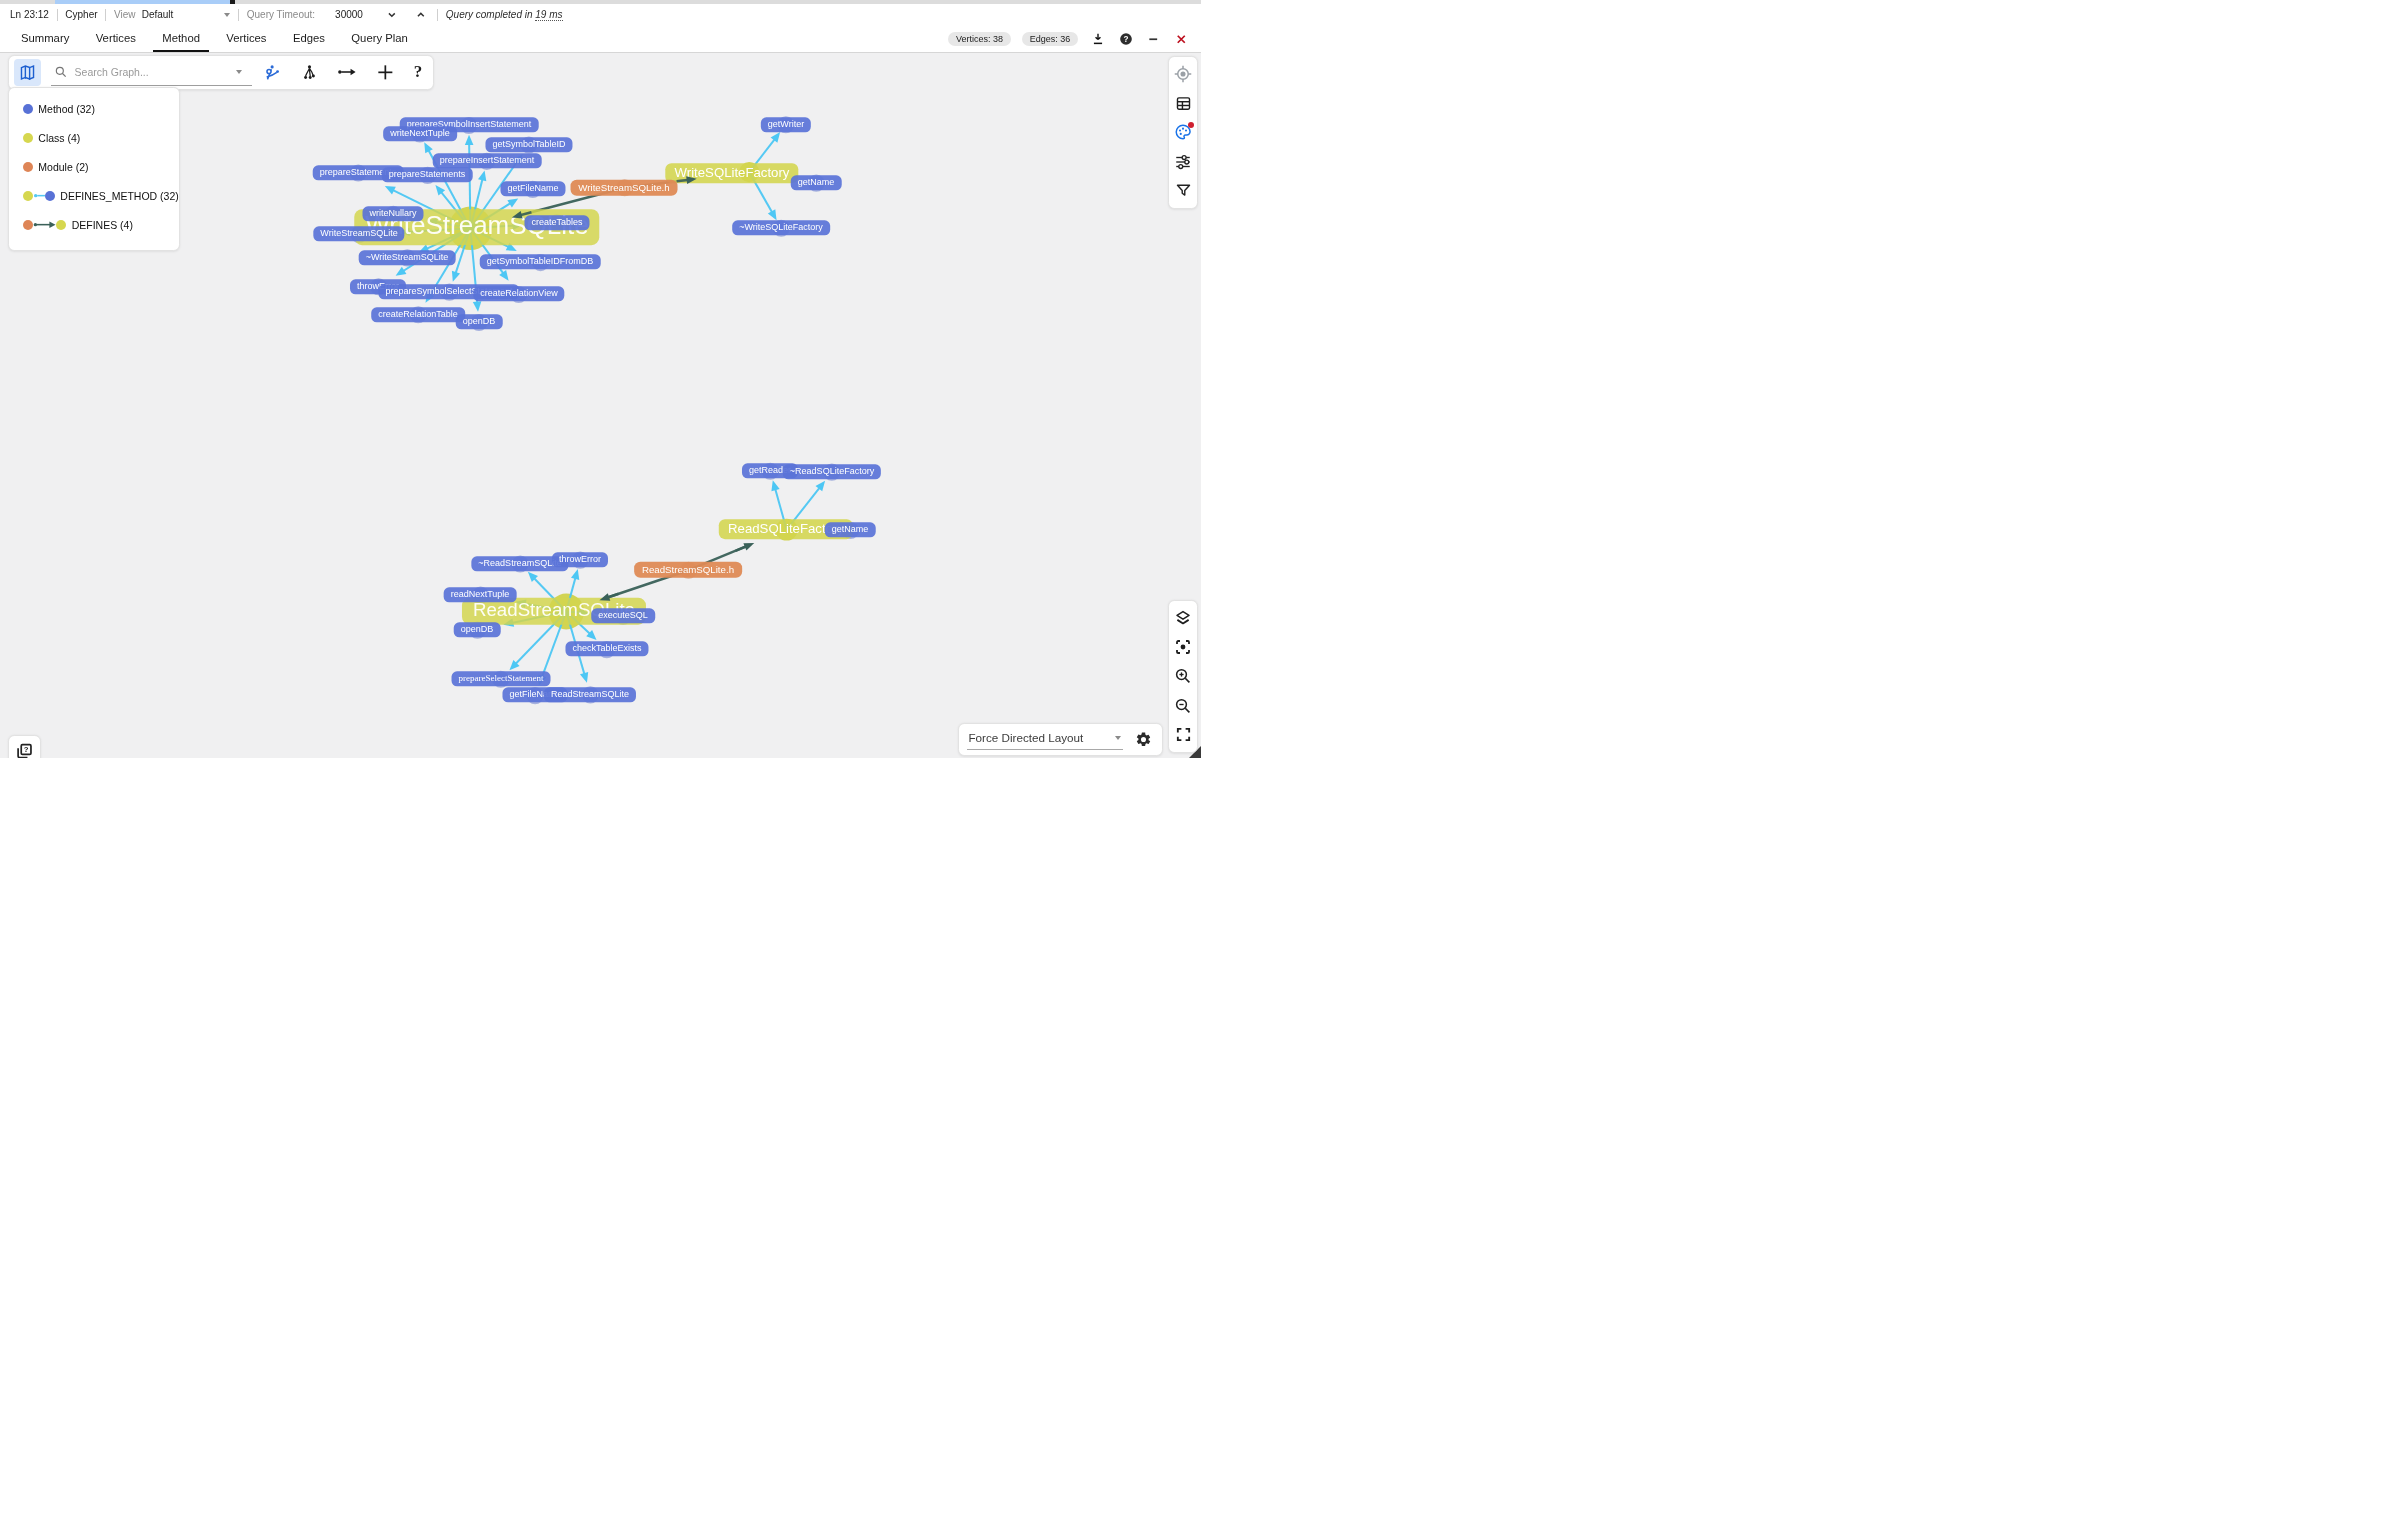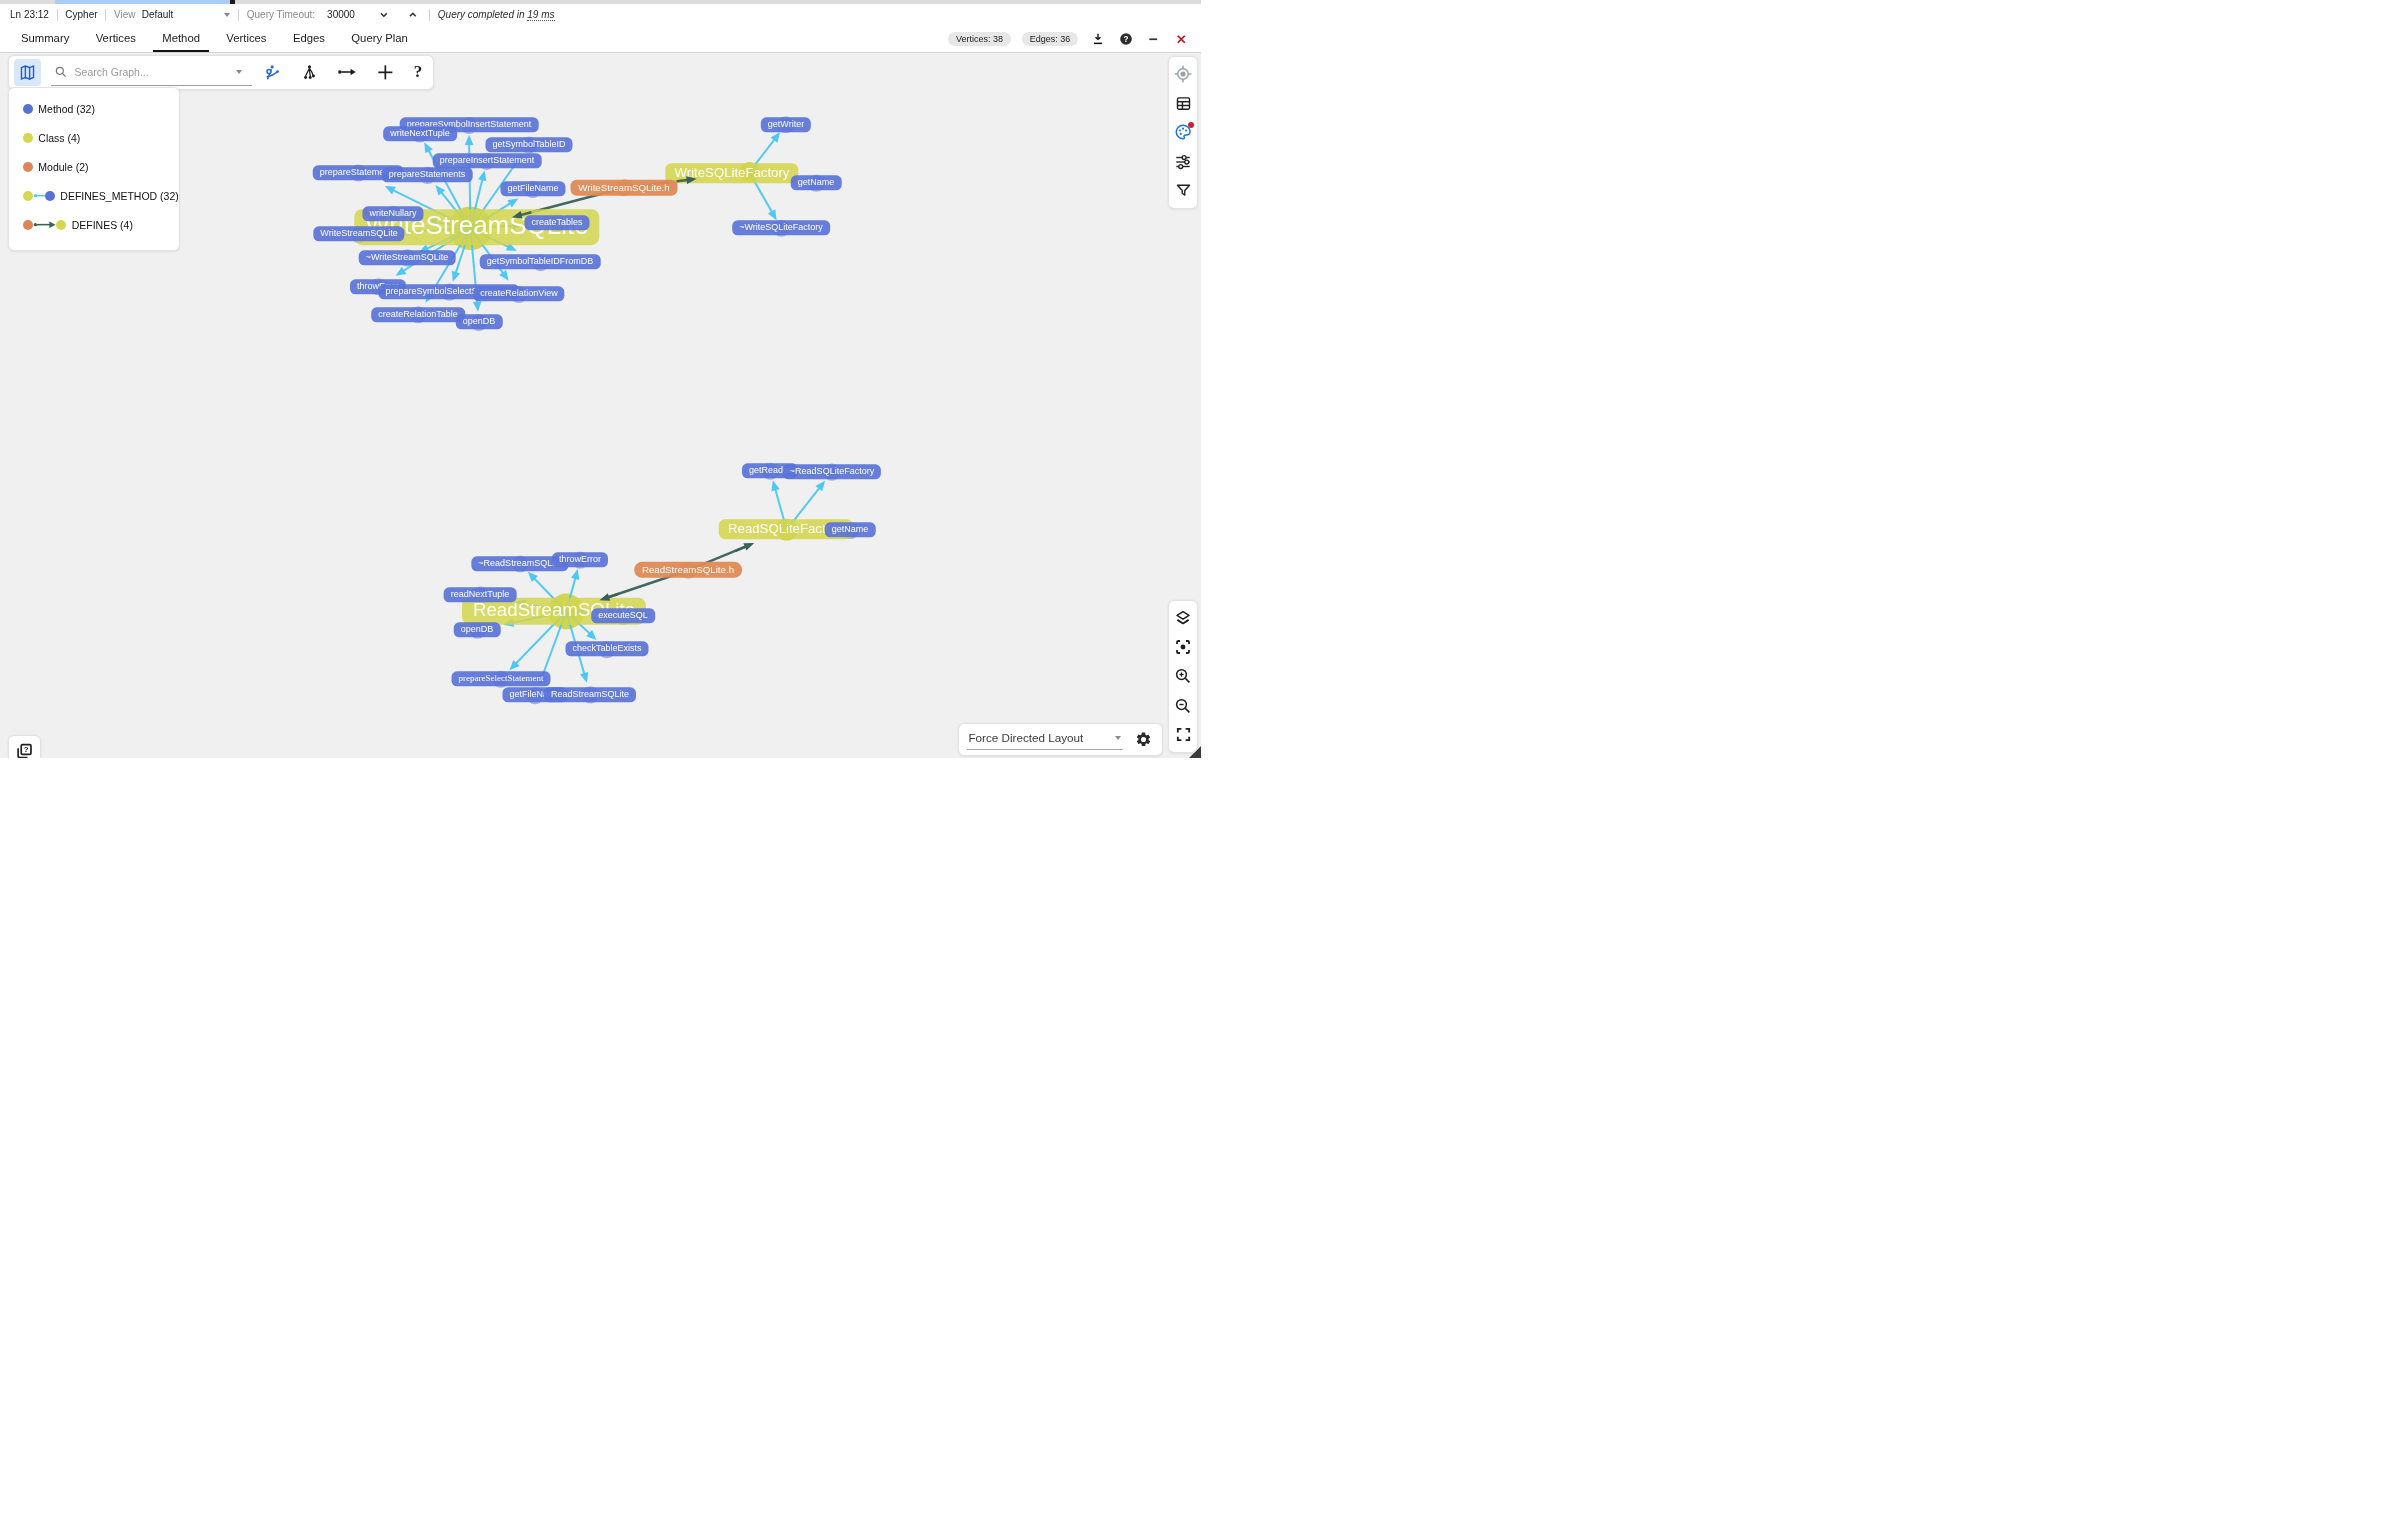--- a/index.html
+++ b/index.html
@@ -81,21 +81,21 @@
   <div id="editor-bar">
     <span style="margin-left:10px">Ln 23:12</span>
     <span class="vsep"></span>
     <span>Cypher</span>
     <span class="vsep"></span>
     <span class="lbl">View</span>
     <span style="margin-left:6.2px">Default</span>
     <span class="caret-down" style="margin-left:51px"></span>
     <span class="vsep"></span>
     <span class="lbl">Query Timeout:</span>
-    <span style="margin-left:12px">30000</span>
+    <span style="margin-left:20px">30000</span>
     <span class="chev" style="margin-left:20px">
       <svg width="11.7" height="11.7" viewBox="0 0 16 16">
           <polyline points="4,6 8,10 12,6" fill="none" stroke="#333" stroke-width="2"></polyline>
         </svg>
     </span>
     <span class="chev" style="margin-left:12.5px">
       <svg width="11.7" height="11.7" viewBox="0 0 16 16">
           <polyline points="4,10 8,6 12,10" fill="none" stroke="#333" stroke-width="2"></polyline>
         </svg>
     </span>
@@ -256,21 +256,21 @@
       <polygon points="769.6361239243986,770.6069135796616 780.3539945669651,761.7115637332973 783.552458215929,771.1862579387192" fill="#3a6159"></polygon>
       <line x1="944.3694507190168" y1="707.0856235127868" x2="960.0838075891113" y2="700.6003333759223" stroke="#3a6159" stroke-width="3.2" opacity="0.9"></line>
       <polygon points="968.4031729909261,697.1669444799353 958.2937501305197,706.748153664036 954.4788735794231,697.5044143286862" fill="#3a6159"></polygon>
     </svg>
   <div id="graph-nodes">
       <div class="gnode n-class_big" style="left: 477px; top: 227px; font-size: 26px; z-index: 2;">WriteStreamSQLite</div>
       <div class="gnode n-class_big" style="left: 554px; top: 611px; font-size: 18.7px; z-index: 2;">ReadStreamSQLite</div>
       <div class="gnode n-class" style="left: 732px; top: 173px; font-size: 13.2px; z-index: 2;">WriteSQLiteFactory</div>
       <div class="gnode n-class" style="left: 786px; top: 529px; font-size: 13.2px; z-index: 2;">ReadSQLiteFactory</div>
       <div class="gnode n-module" style="left: 624px; top: 188px; z-index: 4;">WriteStreamSQLite.h</div>
-      <div class="gnode n-module" style="left: 688px; top: 570px; z-index: 4; border-radius: 8px;">ReadStreamSQLite.h</div>
+      <div class="gnode n-module" style="left: 688px; top: 570px; z-index: 4;">ReadStreamSQLite.h</div>
       <div class="gnode n-method" style="left: 469px; top: 125px; z-index: 4;">prepareSymbolInsertStatement</div>
       <div class="gnode n-method" style="left: 420px; top: 134px; z-index: 4;">writeNextTuple</div>
       <div class="gnode n-method" style="left: 529px; top: 145px; z-index: 4;">getSymbolTableID</div>
       <div class="gnode n-method" style="left: 487px; top: 161px; z-index: 4;">prepareInsertStatement</div>
       <div class="gnode n-method" style="left: 358px; top: 173px; z-index: 4;">prepareStatements</div>
       <div class="gnode n-method" style="left: 427px; top: 175px; z-index: 5;">prepareStatements</div>
       <div class="gnode n-method" style="left: 533px; top: 189px; z-index: 4;">getFileName</div>
       <div class="gnode n-method" style="left: 393px; top: 214px; z-index: 4;">writeNullary</div>
       <div class="gnode n-method" style="left: 359px; top: 234px; z-index: 4;">WriteStreamSQLite</div>
       <div class="gnode n-method" style="left: 557px; top: 223px; z-index: 5;">createTables</div>

